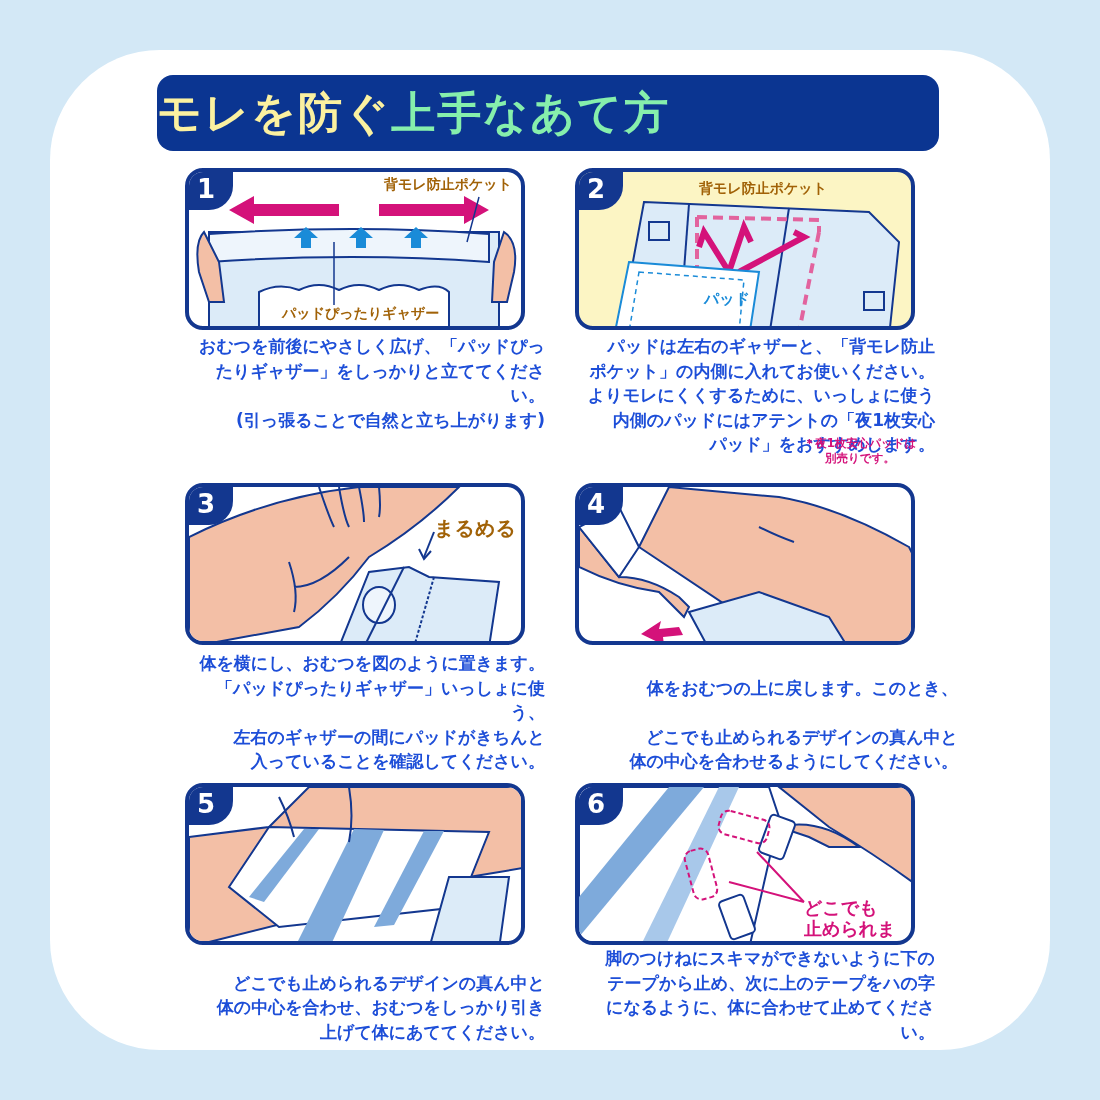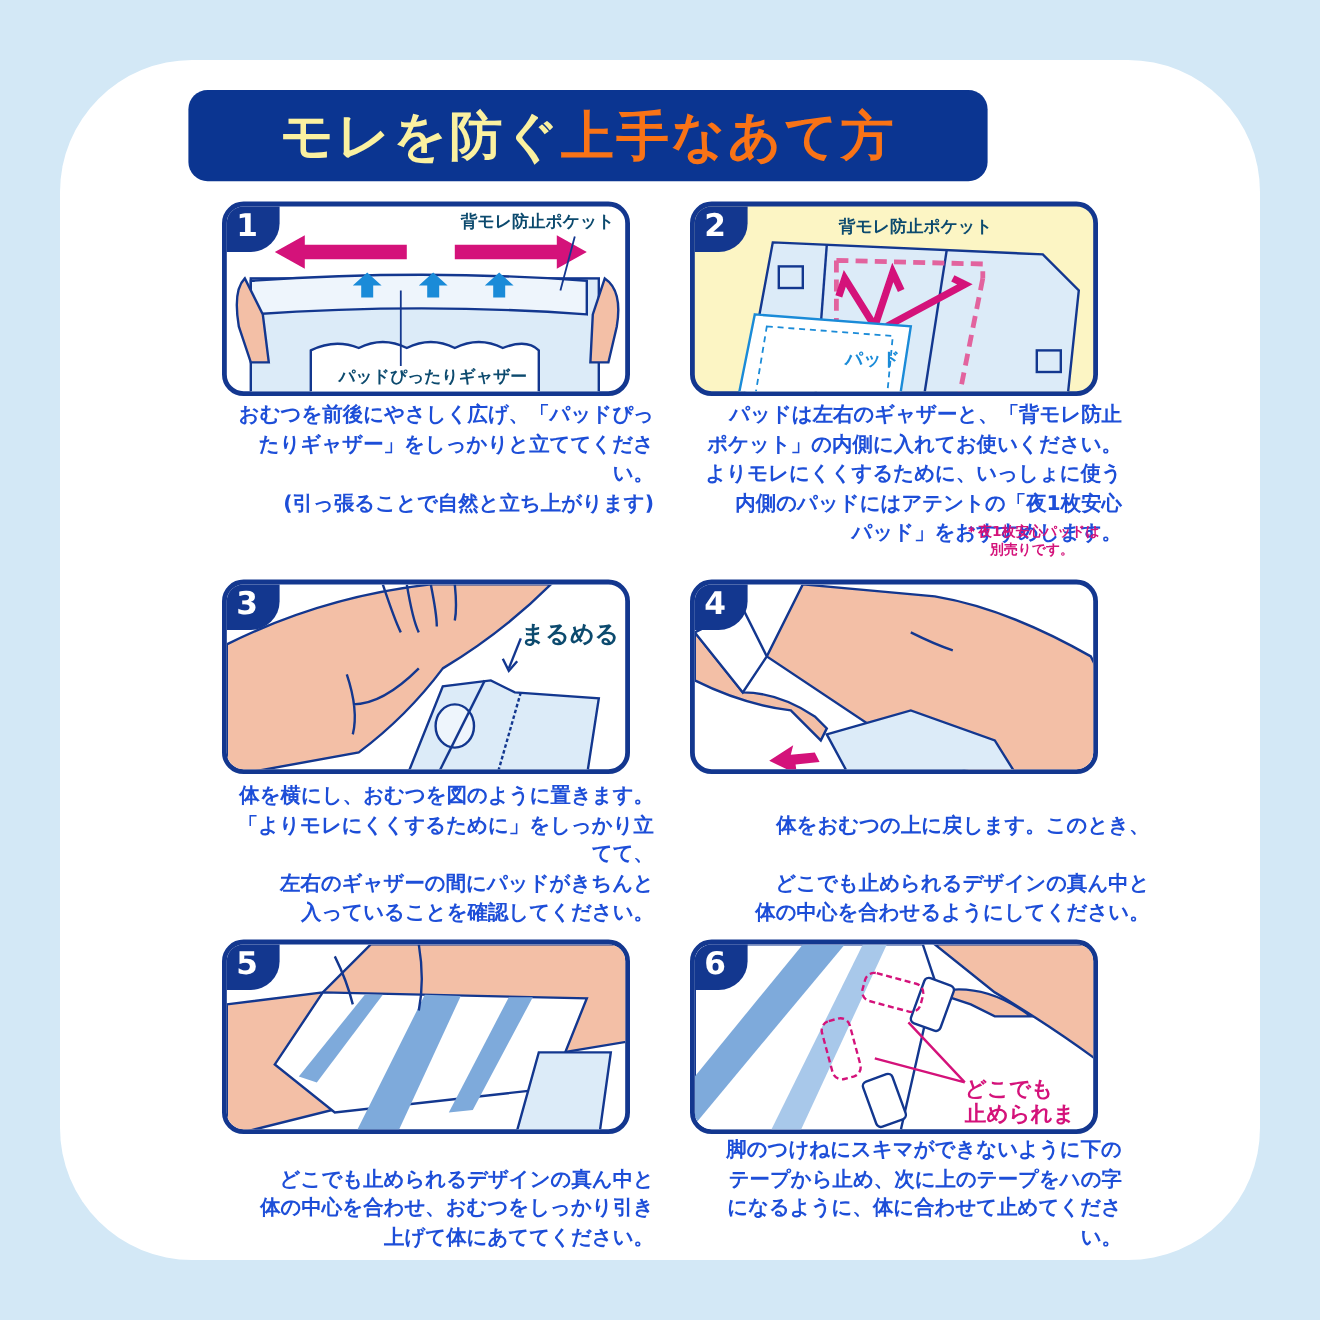--- a/index.html
+++ b/index.html
@@ -12,30 +12,30 @@
   .card {
     position: absolute;
     left: 50px; top: 50px;
     width: 1000px; height: 1000px;
     background: #ffffff;
     border-radius: 110px;
   }
   .title-bar {
     position: absolute;
     left: 157px; top: 75px;
-    width: 666px; height: 76px;
+    width: 782px; height: 76px;
     background: #0b3591;
     border-radius: 16px;
-    display: flex; align-items: center; justify-content: center;
+    display: flex; align-items: center; justify-content: flex-start;
     font-weight: bold;
     font-size: 44px;
     letter-spacing: 2px;
   }
   .title-bar .hl { color: #fbf1a0; }
-  .title-bar .wt { color: #f97316; }
+  .title-bar .wt { color: #86efac; }
 
   .panel {
     position: absolute;
     width: 340px; height: 162px;
     border: 4px solid #13378f;
     border-radius: 18px;
     background: #ffffff;
     overflow: hidden;
   }
   .panel.yellow { background: #fcf5c4; }
@@ -64,21 +64,21 @@
     position: absolute;
     color: #d4127a;
     font-weight: bold;
     font-size: 11.5px;
     line-height: 15px;
     text-align: center;
     white-space: pre-line;
   }
   .lbl {
     position: absolute;
-    color: #0c4a6e;
+    color: #a16207;
     font-weight: bold;
     font-size: 14px;
     white-space: nowrap;
     z-index: 4;
   }
   .lbl.pink { color: #d4127a; font-size: 18px; line-height: 21px; white-space: pre-line; }
   .pink-bubble {
     position: absolute;
     width: 90px; height: 90px; border-radius: 50%;
     background: #d4127a; color: #fff;
@@ -155,21 +155,21 @@
     <path d="M150 160 L180 85 L220 80 L240 90 L310 95 L300 160 Z" fill="#dcebf8" stroke="#13378f" stroke-width="2"></path>
     <ellipse cx="190" cy="118" rx="16" ry="18" fill="#eef5fc" stroke="#13378f" stroke-width="2"></ellipse>
     <path d="M215 80 L175 160" stroke="#13378f" stroke-width="2"></path>
     <path d="M245 90 L225 160" stroke="#13378f" stroke-width="2" stroke-dasharray="3 2"></path>
     <path d="M245 45 L235 70" stroke="#13378f" stroke-width="2"></path>
     <path d="M230 62 L235 72 L242 64" fill="none" stroke="#13378f" stroke-width="2"></path>
   </svg>
   <div class="lbl" style="left:245px; top:28px; font-size:20px;">まるめる</div>
 </div>
 <div class="desc" style="left:185px; top:651px;">体を横にし、おむつを図のように置きます。
-「よりモレにくくするために」をしっかり立てて、
+「パッドぴったりギャザー」いっしょに使う、
 左右のギャザーの間にパッドがきちんと
 入っていることを確認してください。</div>
 
 <div class="panel" style="left:575px; top:483px;">
   <div class="badge">4</div>
   <svg width="340" height="162" viewBox="0 0 340 162">
     <path d="M90 0 L200 10 Q260 20 330 60 L340 80 L340 162 L240 162 Q200 140 150 120 L60 60 Z" fill="#f3bfa6" stroke="#13378f" stroke-width="2"></path>
     <path d="M0 40 L40 90 Q70 90 100 110 L110 120 L105 130 L80 105 Q40 100 0 80 Z" fill="#f3bfa6" stroke="#13378f" stroke-width="2"></path>
     <path d="M0 40 L40 20 L60 60 L40 90 Z" fill="#ffffff" stroke="#13378f" stroke-width="2"></path>
     <path d="M110 125 L180 105 L250 130 L270 162 L130 162 Z" fill="#dcebf8" stroke="#13378f" stroke-width="2"></path>

